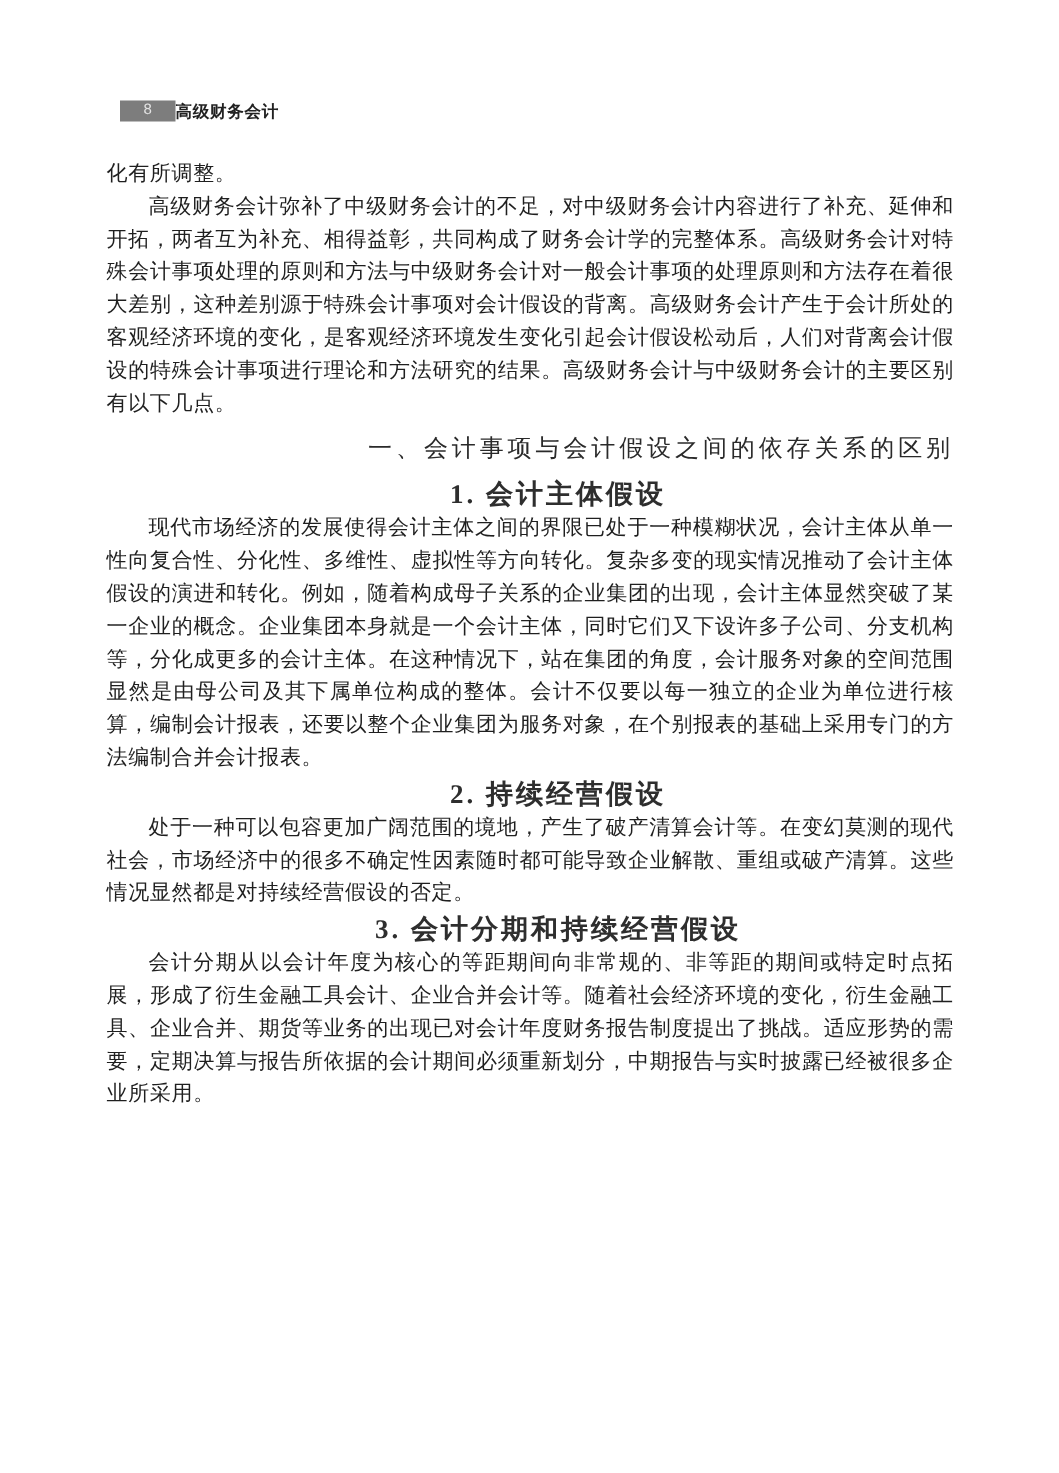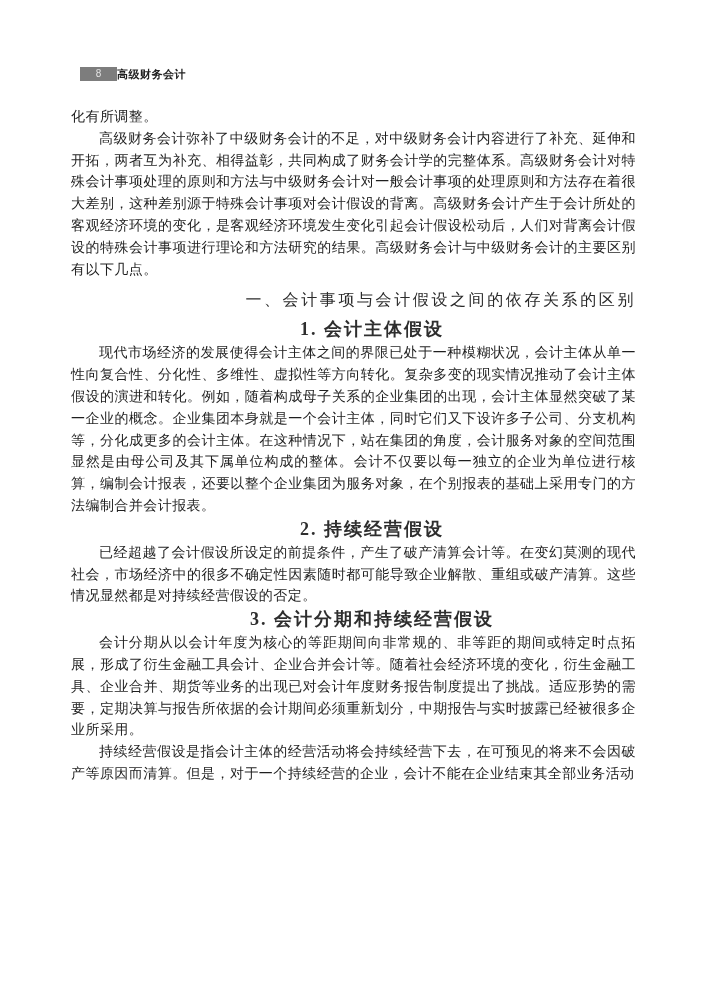--- a/index.html
+++ b/index.html
@@ -90,19 +90,18 @@
     <div class="running-title">高级财务会计</div>
   </div>
 
   <div class="body-text">
     <p class="cont">化有所调整。</p>
     <p class="para">高级财务会计弥补了中级财务会计的不足，对中级财务会计内容进行了补充、延伸和开拓，两者互为补充、相得益彰，共同构成了财务会计学的完整体系。高级财务会计对特殊会计事项处理的原则和方法与中级财务会计对一般会计事项的处理原则和方法存在着很大差别，这种差别源于特殊会计事项对会计假设的背离。高级财务会计产生于会计所处的客观经济环境的变化，是客观经济环境发生变化引起会计假设松动后，人们对背离会计假设的特殊会计事项进行理论和方法研究的结果。高级财务会计与中级财务会计的主要区别有以下几点。</p>
     <h2 class="section-heading">一、会计事项与会计假设之间的依存关系的区别</h2>
     <h3 class="sub-heading">1. 会计主体假设</h3>
     <p class="para">现代市场经济的发展使得会计主体之间的界限已处于一种模糊状况，会计主体从单一性向复合性、分化性、多维性、虚拟性等方向转化。复杂多变的现实情况推动了会计主体假设的演进和转化。例如，随着构成母子关系的企业集团的出现，会计主体显然突破了某一企业的概念。企业集团本身就是一个会计主体，同时它们又下设许多子公司、分支机构等，分化成更多的会计主体。在这种情况下，站在集团的角度，会计服务对象的空间范围显然是由母公司及其下属单位构成的整体。会计不仅要以每一独立的企业为单位进行核算，编制会计报表，还要以整个企业集团为服务对象，在个别报表的基础上采用专门的方法编制合并会计报表。</p>
     <h3 class="sub-heading">2. 持续经营假设</h3>
-    <p class="para">已经超越了会计假设所设定的前提条件，产生了破产清算会计等。在变幻莫测的现代社会，市场经济中的很多不确定性因素随时都可能导致企业解散、重组或破产清算。这些情况显然都是对持续经营假设的否定。</p>
+    <p class="para">处于一种可以包容更加广阔范围的境地，产生了破产清算会计等。在变幻莫测的现代社会，市场经济中的很多不确定性因素随时都可能导致企业解散、重组或破产清算。这些情况显然都是对持续经营假设的否定。</p>
     <h3 class="sub-heading">3. 会计分期和持续经营假设</h3>
     <p class="para">会计分期从以会计年度为核心的等距期间向非常规的、非等距的期间或特定时点拓展，形成了衍生金融工具会计、企业合并会计等。随着社会经济环境的变化，衍生金融工具、企业合并、期货等业务的出现已对会计年度财务报告制度提出了挑战。适应形势的需要，定期决算与报告所依据的会计期间必须重新划分，中期报告与实时披露已经被很多企业所采用。</p>
-    <p class="para">持续经营假设是指会计主体的经营活动将会持续经营下去，在可预见的将来不会因破产等原因而清算。但是，对于一个持续经营的企业，会计不能在企业结束其全部业务活动</p>
   </div>
 
 </div>
 
 </body></html>

